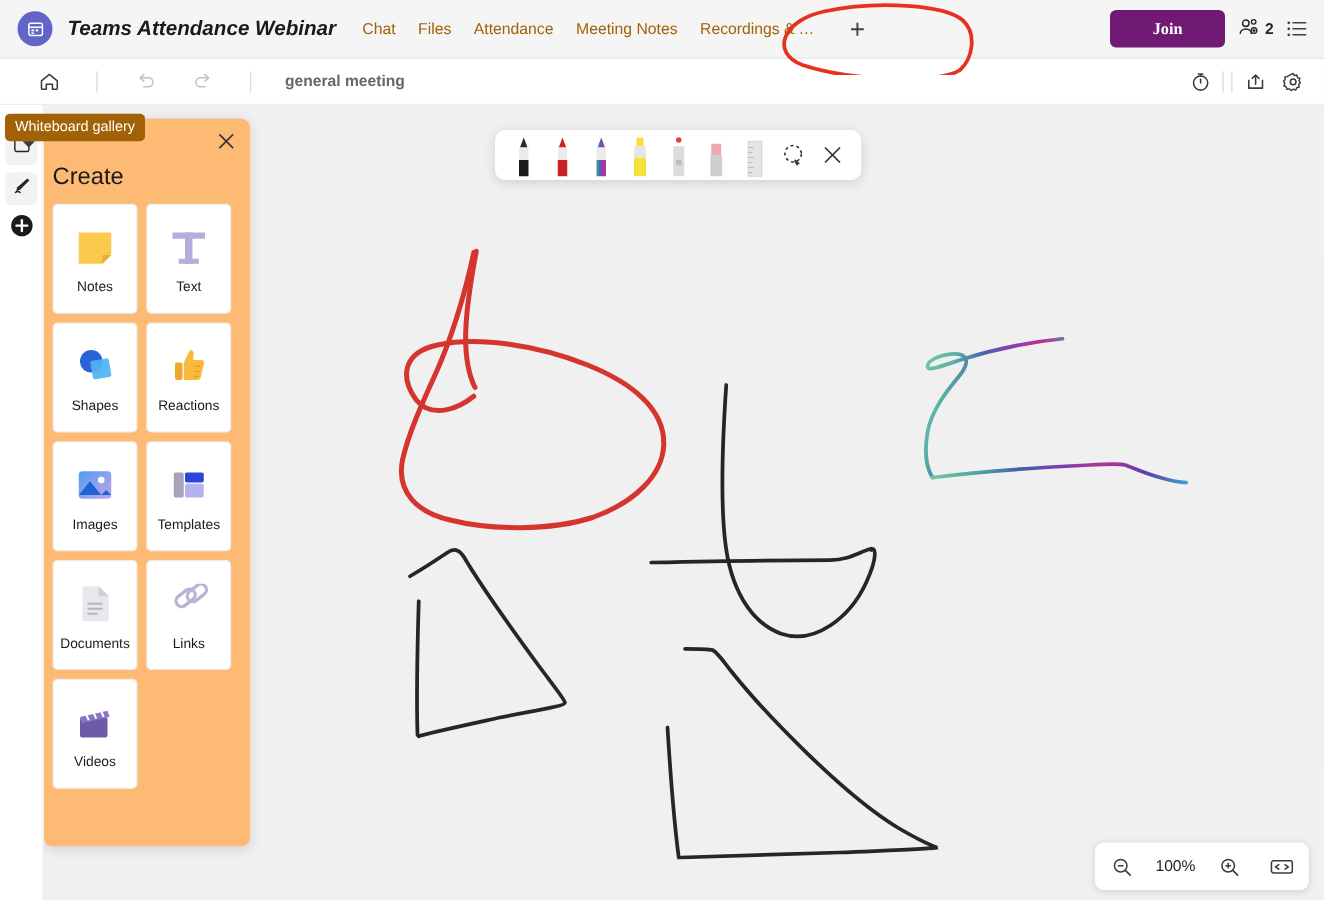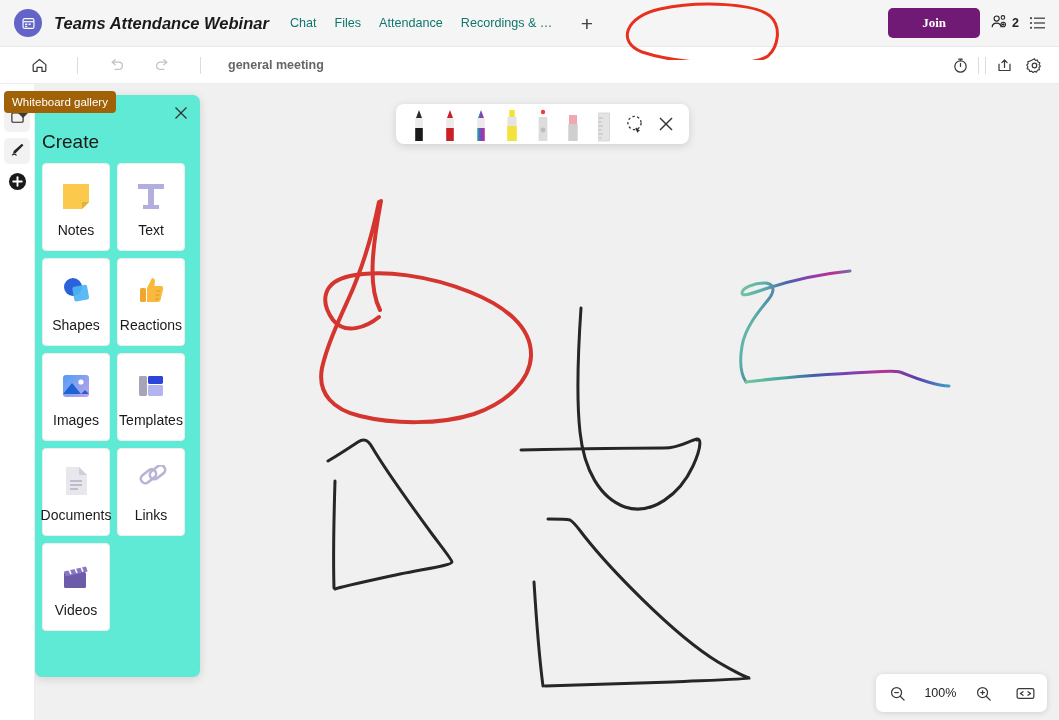--- a/index.html
+++ b/index.html
@@ -27,21 +27,21 @@
     flex:none;
   }
   .app-logo svg { display:block; }
   .meeting-title {
     font-size:16.5px; font-weight:bold; color:#1b1a19;
     margin-left:12px; white-space:nowrap; flex:none;font-style:italic;
   }
   .tabs { display:flex; align-items:center; height:47px; margin-left:12px; }
   .tab {
     position:relative; height:47px; display:flex; align-items:center;
-    padding:0 9px; font-size:12.6px; color:#0f766e; white-space:nowrap;
+    padding:0 9px; font-size:12.6px; color:#a16207; white-space:nowrap;
     cursor:pointer;
   }
   .tab.truncate { max-width:114px; overflow:hidden; text-overflow:ellipsis; display:block; line-height:47px; }
   .tab.active { color:#1b1a19; font-weight:bold; background:#fbfbfb; }
   .tab.active::after {
     content:""; position:absolute; left:8px; right:8px; bottom:6px;
     height:3px; background:#5b5fc7; border-radius:2px;
   }
   .tab-more { display:flex; align-items:center; gap:4px; }
   .chev { width:9px; height:9px; border-right:1.4px solid #616161; border-bottom:1.4px solid #616161;
@@ -95,36 +95,36 @@
   }
   .tooltip::after {
     content:""; position:absolute; left:14px; bottom:-5px;
     border-left:5px solid transparent; border-right:5px solid transparent;
     border-top:5px solid #3b3a39;
   }
 
   
   .create-panel {
     position:absolute; left:35px; top:95px; width:165px; height:582px;
-    background:#5eead4; border-radius:7px;
+    background:#fdba74; border-radius:7px;
     box-shadow:0 2px 10px rgba(0,0,0,.13);
     z-index:11; padding:0 0 10px 0;
   }
   .panel-close {
     position:absolute; right:8px; top:7px; width:22px; height:22px;
     display:flex; align-items:center; justify-content:center; cursor:pointer; color:#333;
   }
   .panel-title { font-size:19px; color:#1b1a19; padding:36px 0 10px 7px; font-weight:400; }
   .tile-grid { display:flex; flex-wrap:wrap; gap:7px; padding:0 7px; }
   .tile {
     width:68px; height:88px; border:1px solid #ededed; border-radius:4px;
     background:#fff; display:flex; flex-direction:column; align-items:center; justify-content:center;
     gap:7px; cursor:pointer;
   }
-  .tile .tl-label { font-size:14px; color:#1b1a19; }
+  .tile .tl-label { font-size:11px; color:#1b1a19; }
   .tile .tl-ico { height:38px; display:flex; align-items:center; justify-content:center; }
 
   
   .pen-toolbar {
     position:absolute; left:396px; top:104px; width:293px; height:40px;
     background:#ffffff; border-radius:8px;
     box-shadow:0 2px 9px rgba(0,0,0,.14);
     display:flex; align-items:center; padding:0 8px; gap:0px; z-index:14;
   }
   .pen-slot { width:33px; height:38px; display:flex; align-items:flex-end; justify-content:center; cursor:pointer; }
@@ -153,20 +153,21 @@
         <rect x="8" y="8" width="2.2" height="1.7" fill="#fff"></rect>
         <rect x="4.4" y="10.6" width="2.2" height="1.3" fill="#fff"></rect>
       </svg>
     </div>
     <div class="meeting-title">Teams Attendance Webinar</div>
 
     <div class="tabs">
       <div class="tab">Chat</div>
       <div class="tab">Files</div>
       <div class="tab">Attendance</div>
+      <div class="tab">Meeting Notes</div>
       <div class="tab truncate">Recordings &amp; Transcr..</div>
       <div class="add-tab">+</div>
     </div>
 
     <div class="header-right">
       <button class="join-btn">Join</button>
       <div class="people-count">
         <span>
           <svg width="19" height="16" viewBox="0 0 20 16" fill="none">
             <circle cx="7" cy="4.4" r="2.7" stroke="#242424" stroke-width="1.2"></circle>

